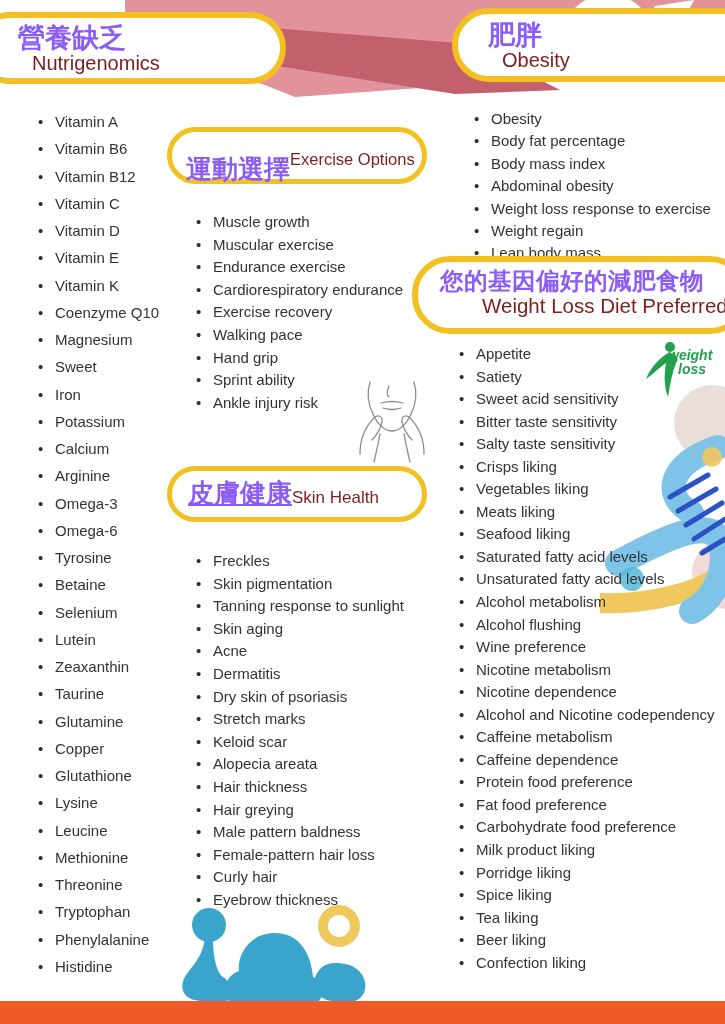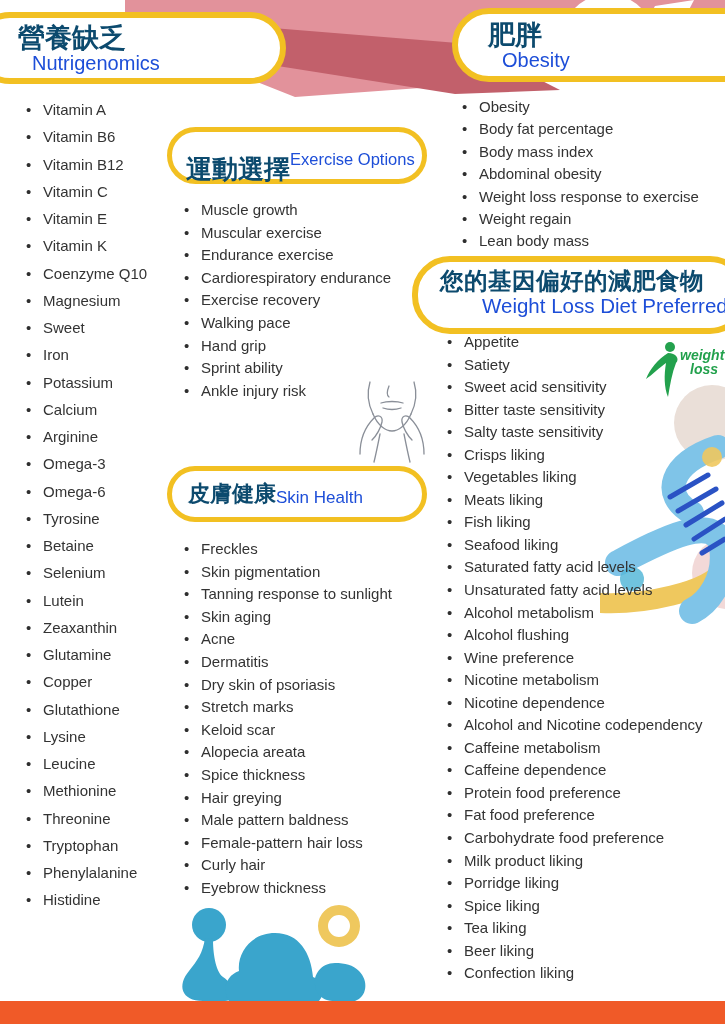--- a/index.html
+++ b/index.html
@@ -4,66 +4,66 @@
 <style>
   html,body{margin:0;padding:0;background:#fff;}
   .page{position:relative;width:725px;height:1024px;background:#fff;overflow:hidden;
         font-family:"Liberation Sans",sans-serif;color:#2e2e2e;}
   svg{display:block;}
   .abs{position:absolute;}
 
   
   .pill{position:absolute;background:#fff;border:6px solid #f2c022;border-radius:40px;
         box-sizing:border-box;z-index:3;}
-  .pill .zh{color:#0c4a6e;font-weight:bold;line-height:1.05;}
-  .pill .en{color:#1d4ed8;}
+  .pill .zh{color:#8b5cf6;font-weight:bold;line-height:1.05;}
+  .pill .en{color:#7f1d1d;}
 
   .hdr-nutri{left:-26px;top:12px;width:312px;height:72px;padding:6px 0 0 38px;}
   .hdr-nutri .zh{font-size:27px;}
   .hdr-nutri .en{font-size:20px;margin-left:14px;}
 
   .hdr-obesity{left:452px;top:8px;width:312px;height:74px;padding:7px 0 0 30px;}
   .hdr-obesity .zh{font-size:27px;}
   .hdr-obesity .en{font-size:20px;margin-left:14px;}
 
   .hdr-exercise{left:167px;top:127px;width:260px;height:57px;border-width:5px;border-radius:30px;
                 display:flex;align-items:center;padding-left:14px;}
   .hdr-exercise .zh{font-size:26px;margin-top:28px;}
   .hdr-exercise .en{font-size:16.5px;margin-top:8px;}
 
   .hdr-skin{left:167px;top:466px;width:260px;height:56px;border-width:5px;border-radius:30px;
             display:flex;align-items:center;padding-left:16px;}
-  .hdr-skin .zh{font-size:22px;}
+  .hdr-skin .zh{font-size:26px;text-decoration:underline;}
   .hdr-skin .en{font-size:17px;margin-top:8px;}
 
   .hdr-diet{left:412px;top:256px;width:336px;height:78px;border-radius:38px;padding:7px 0 0 22px;}
   .hdr-diet .zh{font-size:23.5px;letter-spacing:0.5px;}
   .hdr-diet .en{font-size:20.5px;margin-left:42px;}
 
   
-  ul.blist{list-style:none;margin:4px;padding:0;position:absolute;z-index:2;font-size:15px;
+  ul.blist{list-style:none;margin:16px;padding:0;position:absolute;z-index:2;font-size:15px;
            color:#333;font-weight:500;}
   ul.blist li{position:relative;padding-left:17px;white-space:nowrap;}
   ul.blist li::before{content:"•";position:absolute;left:0;top:0;color:#2e2e2e;}
   .list-nutri{left:22px;top:92px;}    .list-nutri li{line-height:27.25px;}
   .list-exercise{left:180px;top:195px;} .list-exercise li{line-height:22.6px;}
   .list-skin{left:180px;top:534px;}     .list-skin li{line-height:22.6px;}
   .list-obesity{left:458px;top:92px;}   .list-obesity li{line-height:22.4px;}
   .list-diet{left:443px;top:327px;}     .list-diet li{line-height:22.55px;}
 
   
   .topbanner{left:0;top:0;z-index:1;}
   .orange-bar{left:0;top:1001px;width:725px;height:23px;background:#f05a28;z-index:1;}
   .yellow-ring{left:318px;top:905px;width:22px;height:22px;border:10px solid #efc85e;
                border-radius:50%;z-index:1;}
   .molecule{left:163px;top:893px;z-index:1;}
   .face{left:350px;top:376px;z-index:1;}
   .dna{left:600px;top:335px;z-index:1;}
   .wl-text{position:absolute;left:668px;top:348px;z-index:2;color:#23a14d;
-           font-style:italic;font-size:14px;line-height:14px;font-weight:bold;margin-left:12px;}
+           font-style:italic;font-size:14px;line-height:14px;font-weight:bold;}
   .wl-text .l2{margin-left:10px;}
 </style>
 </head>
 <body>
 
 <div class="page">
 
   <svg class="abs topbanner" width="725" height="100" viewBox="0 0 725 100">
     <polygon points="540,0 725,0 725,58 610,14" fill="#f2d7d8"></polygon>
     <polygon points="125,0 725,0 725,20 640,32 420,88 295,97 125,30" fill="#e2929b"></polygon>
@@ -149,36 +149,38 @@
   <div class="pill hdr-diet">
     <div class="zh">您的基因偏好的減肥食物</div>
     <div class="en">Weight Loss Diet Preferred</div>
   </div>
 
   <ul class="blist list-nutri">
       <li>Vitamin A</li>
       <li>Vitamin B6</li>
       <li>Vitamin B12</li>
       <li>Vitamin C</li>
+      <li>Vitamin D</li>
       <li>Vitamin E</li>
       <li>Vitamin K</li>
       <li>Coenzyme Q10</li>
       <li>Magnesium</li>
       <li>Sweet</li>
       <li>Iron</li>
       <li>Potassium</li>
       <li>Calcium</li>
       <li>Arginine</li>
       <li>Omega-3</li>
       <li>Omega-6</li>
       <li>Tyrosine</li>
       <li>Betaine</li>
       <li>Selenium</li>
       <li>Lutein</li>
       <li>Zeaxanthin</li>
+      <li>Taurine</li>
       <li>Glutamine</li>
       <li>Copper</li>
       <li>Glutathione</li>
       <li>Lysine</li>
       <li>Leucine</li>
       <li>Methionine</li>
       <li>Threonine</li>
       <li>Tryptophan</li>
       <li>Phenylalanine</li>
       <li>Histidine</li>
@@ -198,21 +200,21 @@
       <li>Freckles</li>
       <li>Skin pigmentation</li>
       <li>Tanning response to sunlight</li>
       <li>Skin aging</li>
       <li>Acne</li>
       <li>Dermatitis</li>
       <li>Dry skin of psoriasis</li>
       <li>Stretch marks</li>
       <li>Keloid scar</li>
       <li>Alopecia areata</li>
-      <li>Spice thickness</li>
+      <li>Hair thickness</li>
       <li>Hair greying</li>
       <li>Male pattern baldness</li>
       <li>Female-pattern hair loss</li>
       <li>Curly hair</li>
       <li>Eyebrow thickness</li>
     </ul>
   <ul class="blist list-obesity">
       <li>Obesity</li>
       <li>Body fat percentage</li>
       <li>Body mass index</li>
@@ -223,21 +225,20 @@
     </ul>
   <ul class="blist list-diet">
       <li>Appetite</li>
       <li>Satiety</li>
       <li>Sweet acid sensitivity</li>
       <li>Bitter taste sensitivity</li>
       <li>Salty taste sensitivity</li>
       <li>Crisps liking</li>
       <li>Vegetables liking</li>
       <li>Meats liking</li>
-      <li>Fish liking</li>
       <li>Seafood liking</li>
       <li>Saturated fatty acid levels</li>
       <li>Unsaturated fatty acid levels</li>
       <li>Alcohol metabolism</li>
       <li>Alcohol flushing</li>
       <li>Wine preference</li>
       <li>Nicotine metabolism</li>
       <li>Nicotine dependence</li>
       <li>Alcohol and Nicotine codependency</li>
       <li>Caffeine metabolism</li>

